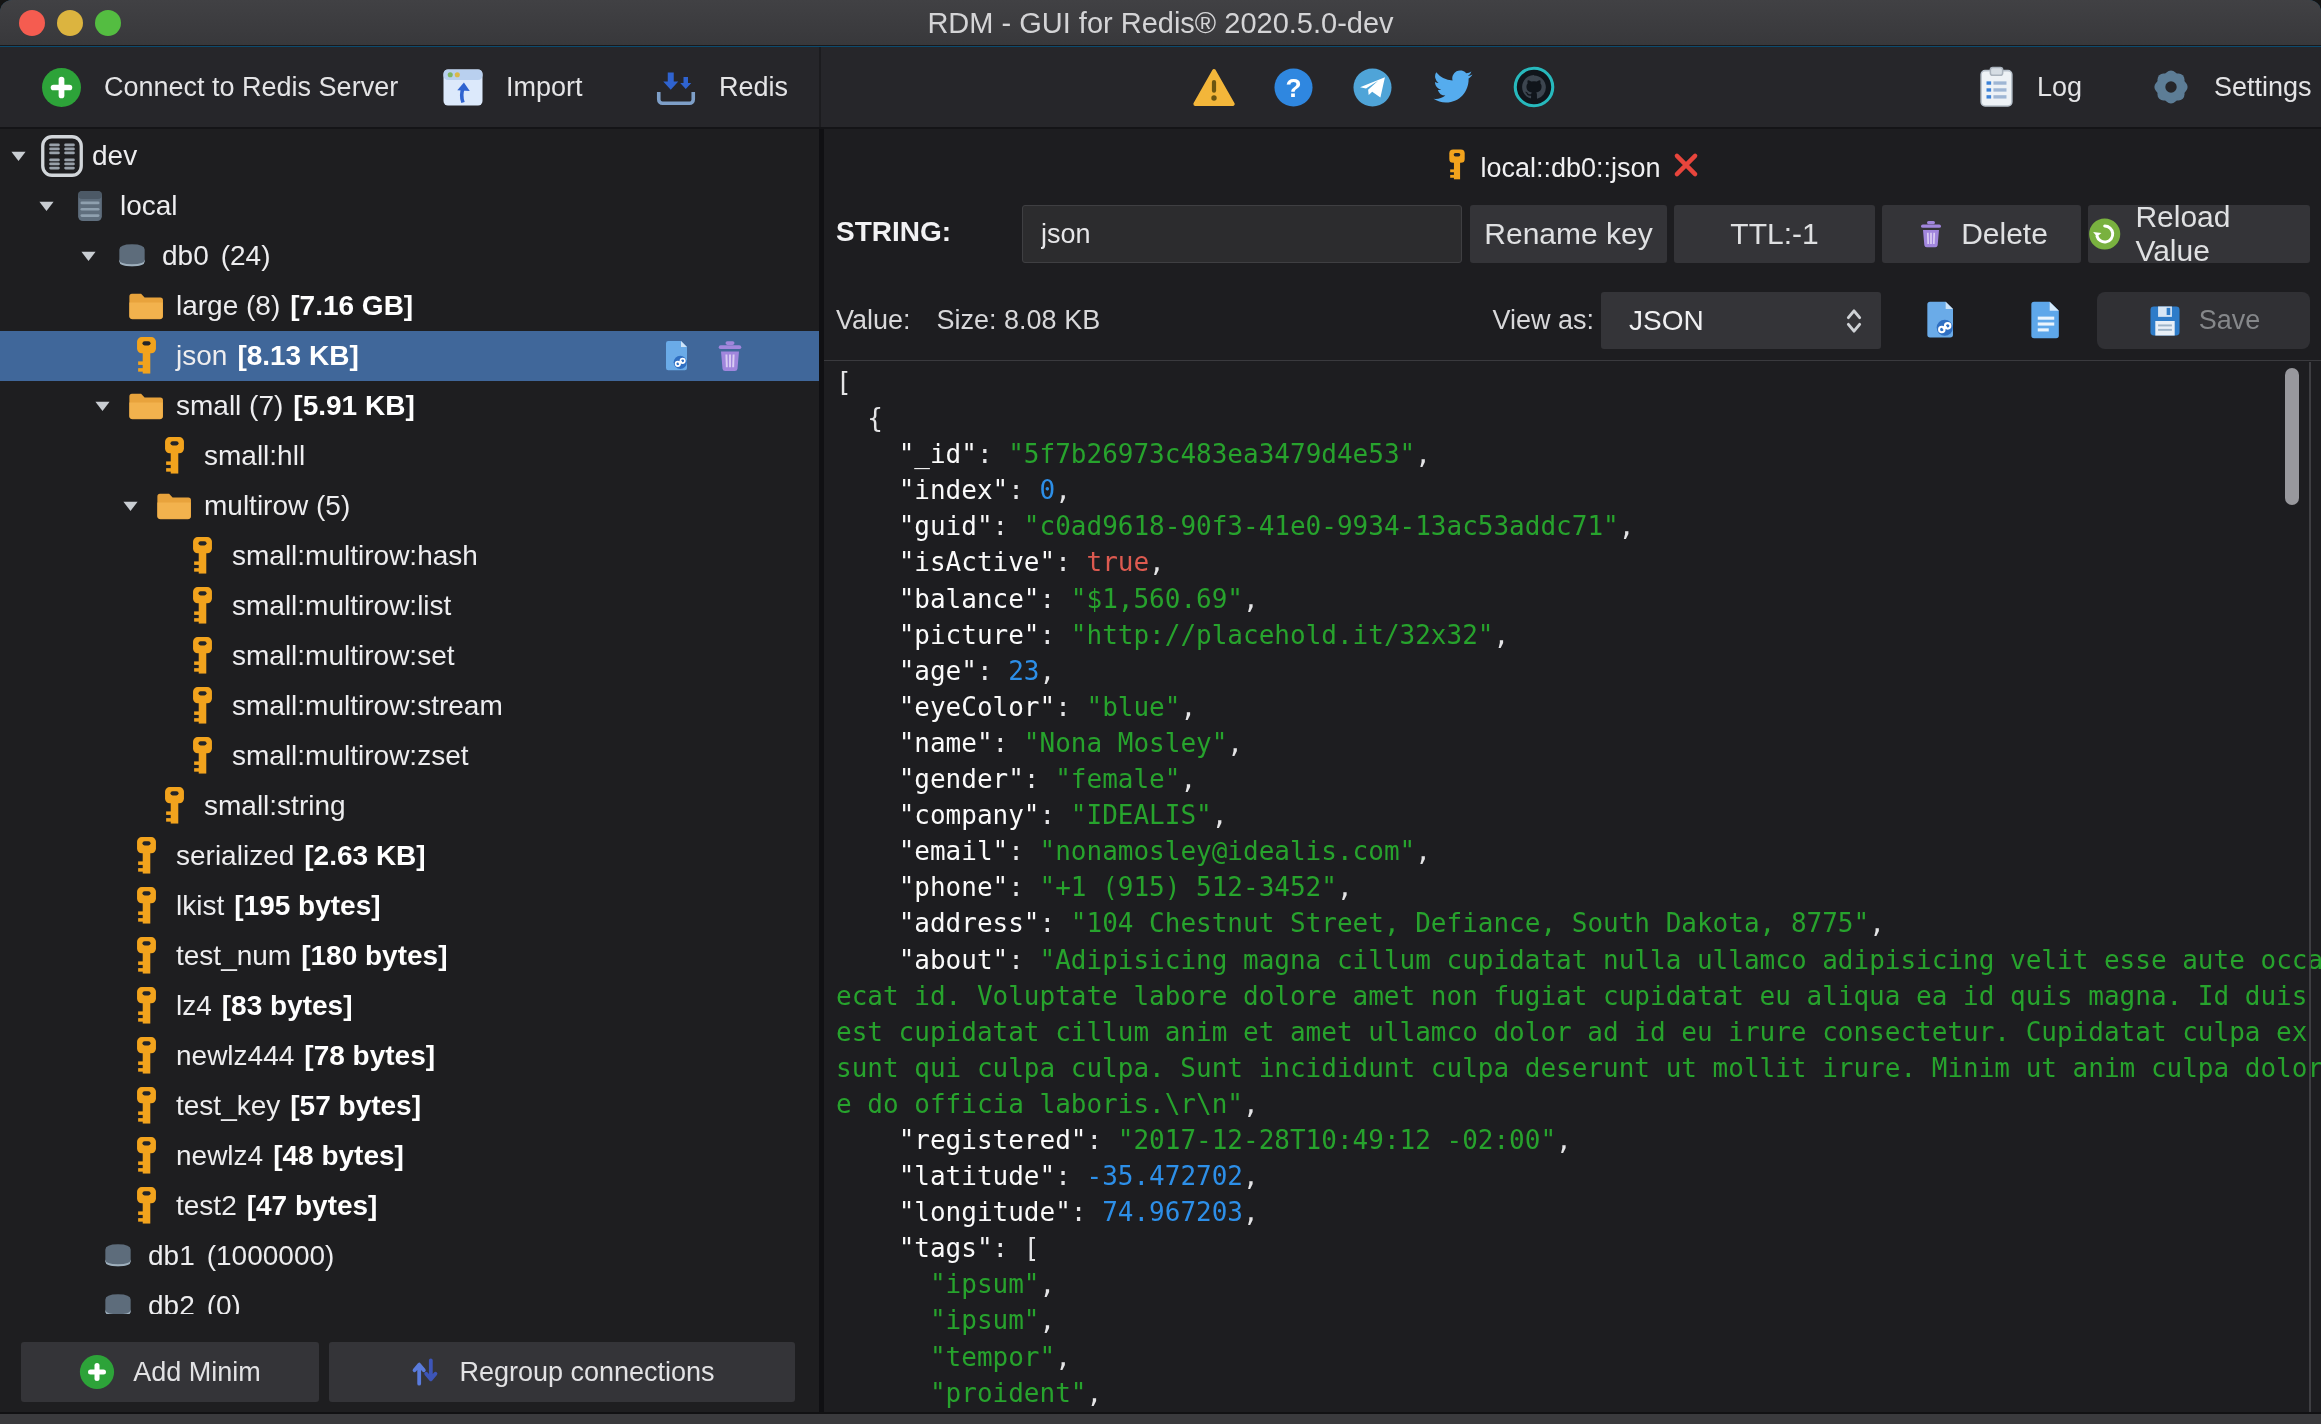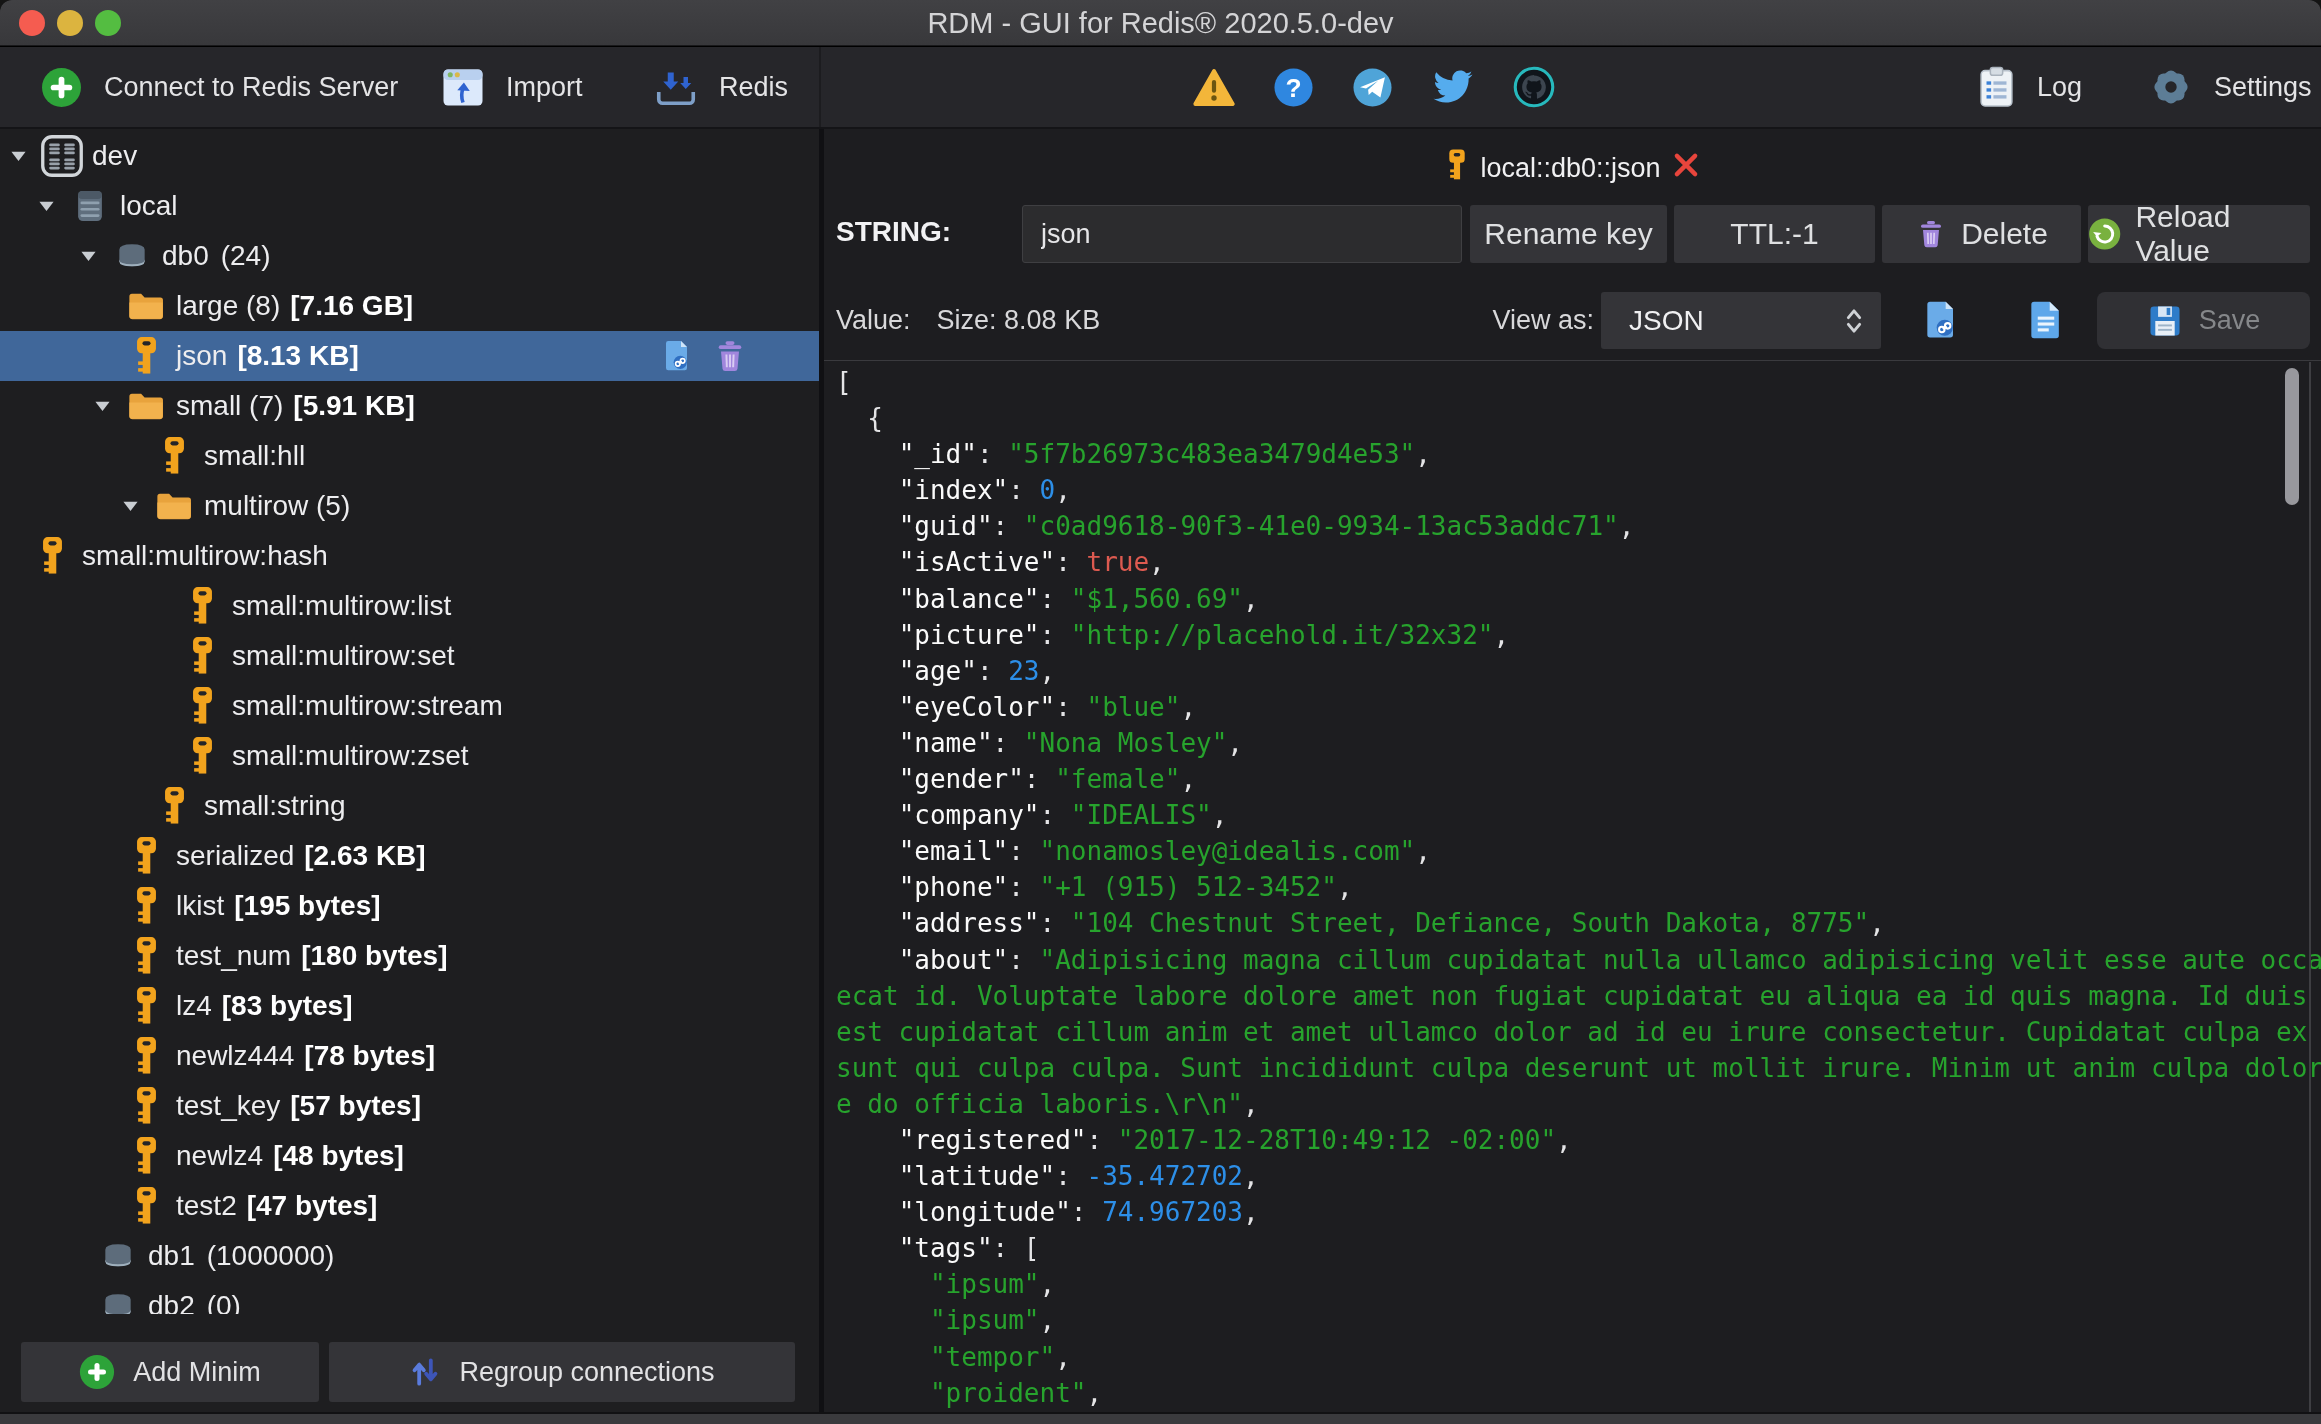--- a/index.html
+++ b/index.html
@@ -1,17 +1,17 @@
 <!DOCTYPE html>
 <html><head>
 <meta charset="utf-8">
 <style>
   * { margin:0; padding:0; box-sizing:border-box; }
   html,body { width:2321px; height:1424px; background:#141414; font-family:"Liberation Sans", sans-serif; overflow:hidden; }
-  .window { position:relative; width:2321px; height:1424px; background:#000000; border-radius:12px 12px 0 0; overflow:hidden; }
+  .window { position:relative; width:2321px; height:1424px; background:#0c4a6e; border-radius:12px 12px 0 0; overflow:hidden; }
 
   
   .titlebar { position:absolute; top:0; left:0; right:0; height:46px;
     background:linear-gradient(#414144,#38383b); border-bottom:1px solid #19191b; }
   .title { text-align:center; line-height:46px; font-size:29px; color:#d4d4d6; }
   .lights { position:absolute; left:19px; top:10px; display:flex; gap:12px; }
   .light { width:26px; height:26px; border-radius:50%; }
   .light.r { background:#f55c50; } .light.y { background:#dcb43f; } .light.g { background:#54bd41; }
 
   
@@ -332,21 +332,21 @@
               </svg>
             </span>
             <span class="ticon i-folder">
               <svg viewBox="0 0 24 24">
                 <path d="M2.5 6.5q0-1.5 1.5-1.5h5.2l2 2.2h9q1.5 0 1.5 1.5v9q0 1.8-1.8 1.8H4.3q-1.8 0-1.8-1.8z" fill="#e8a33c"></path>
                 <path d="M2.5 10h19v7.5q0 1.8-1.8 1.8H4.3q-1.8 0-1.8-1.8z" fill="#f2b24d"></path>
               </svg>
             </span>
             <span class="tlabel">multirow (5)</span>
           </div>
-          <div class="trow" style="">
+          <div class="trow" style="padding-left: 150px;">
             <span class="arrow"></span>
             <span class="ticon i-key">
               <svg viewBox="0 0 20 30">
                 <rect x="3" y="1" width="14" height="12" rx="3.5" fill="#f2a31d"></rect>
                 <rect x="7" y="4" width="6" height="3.2" rx="1.6" fill="#242528"></rect>
                 <rect x="7.2" y="12" width="5.6" height="16" fill="#f2a31d"></rect>
                 <rect x="3.8" y="19" width="3.6" height="2.6" fill="#f2a31d"></rect>
                 <rect x="3.8" y="24" width="3.6" height="2.6" fill="#f2a31d"></rect>
               </svg>
             </span>

